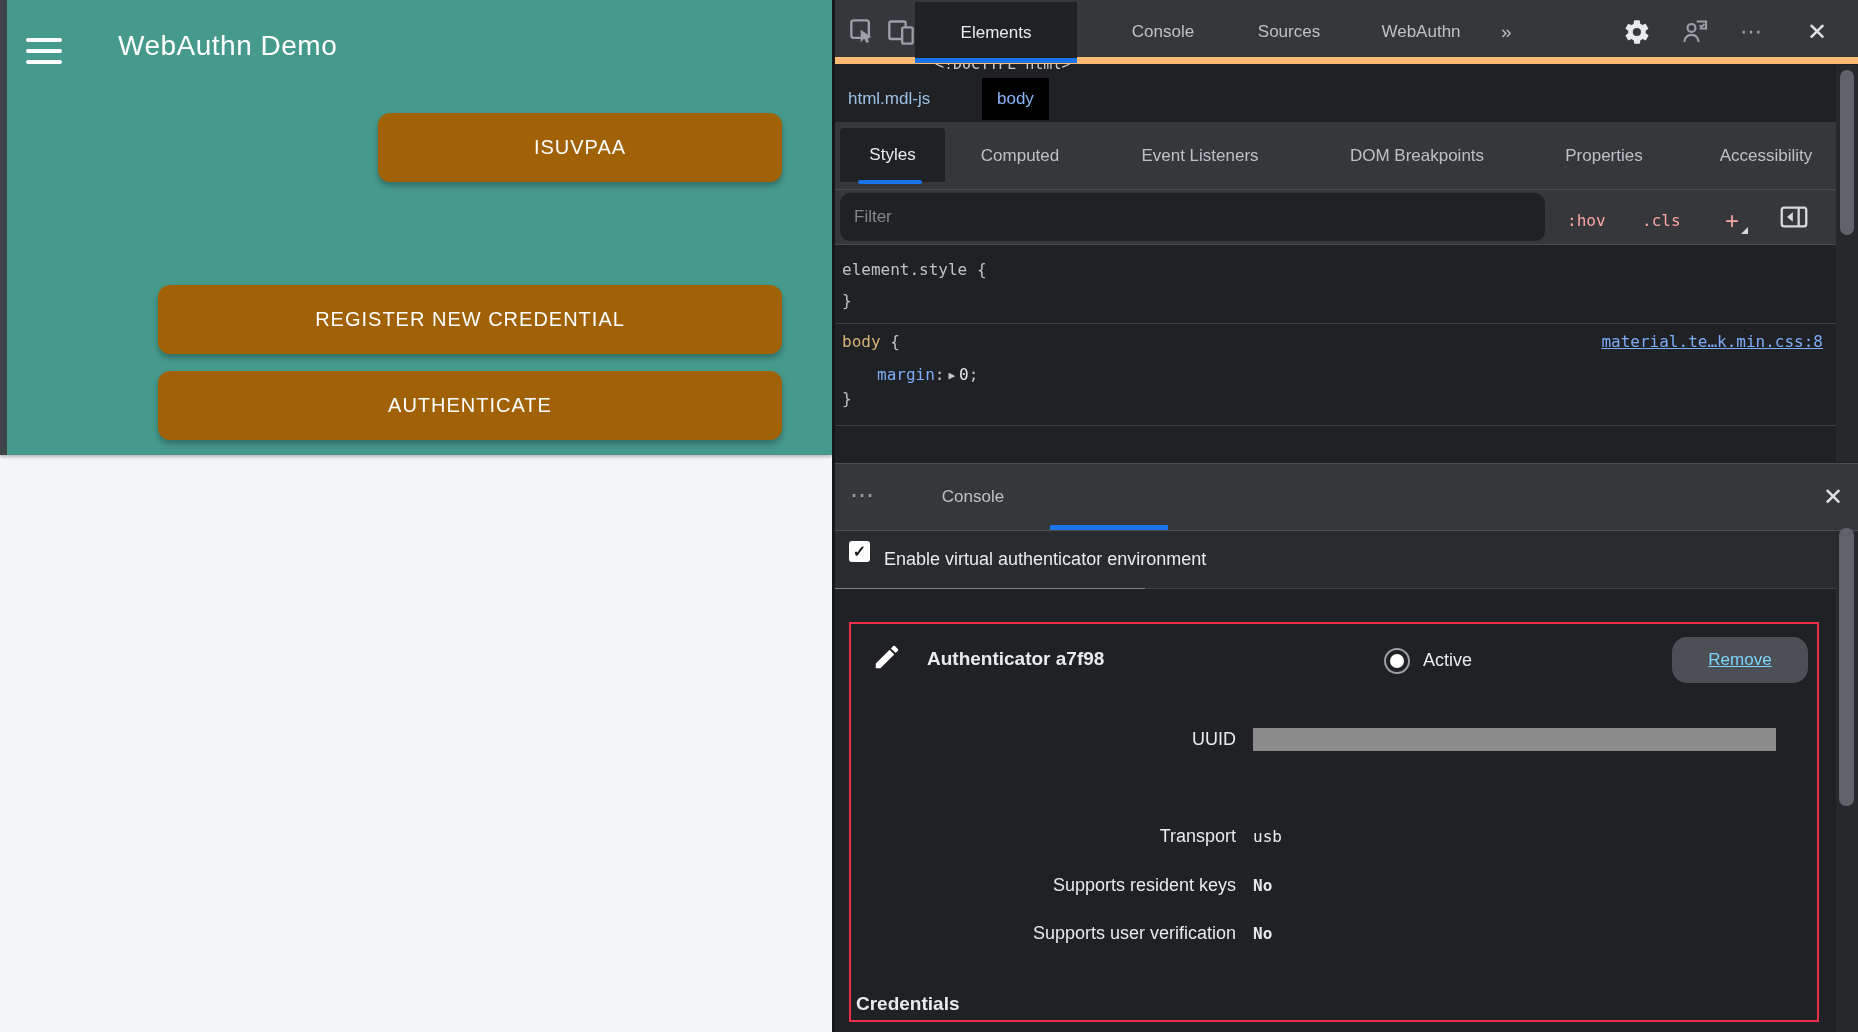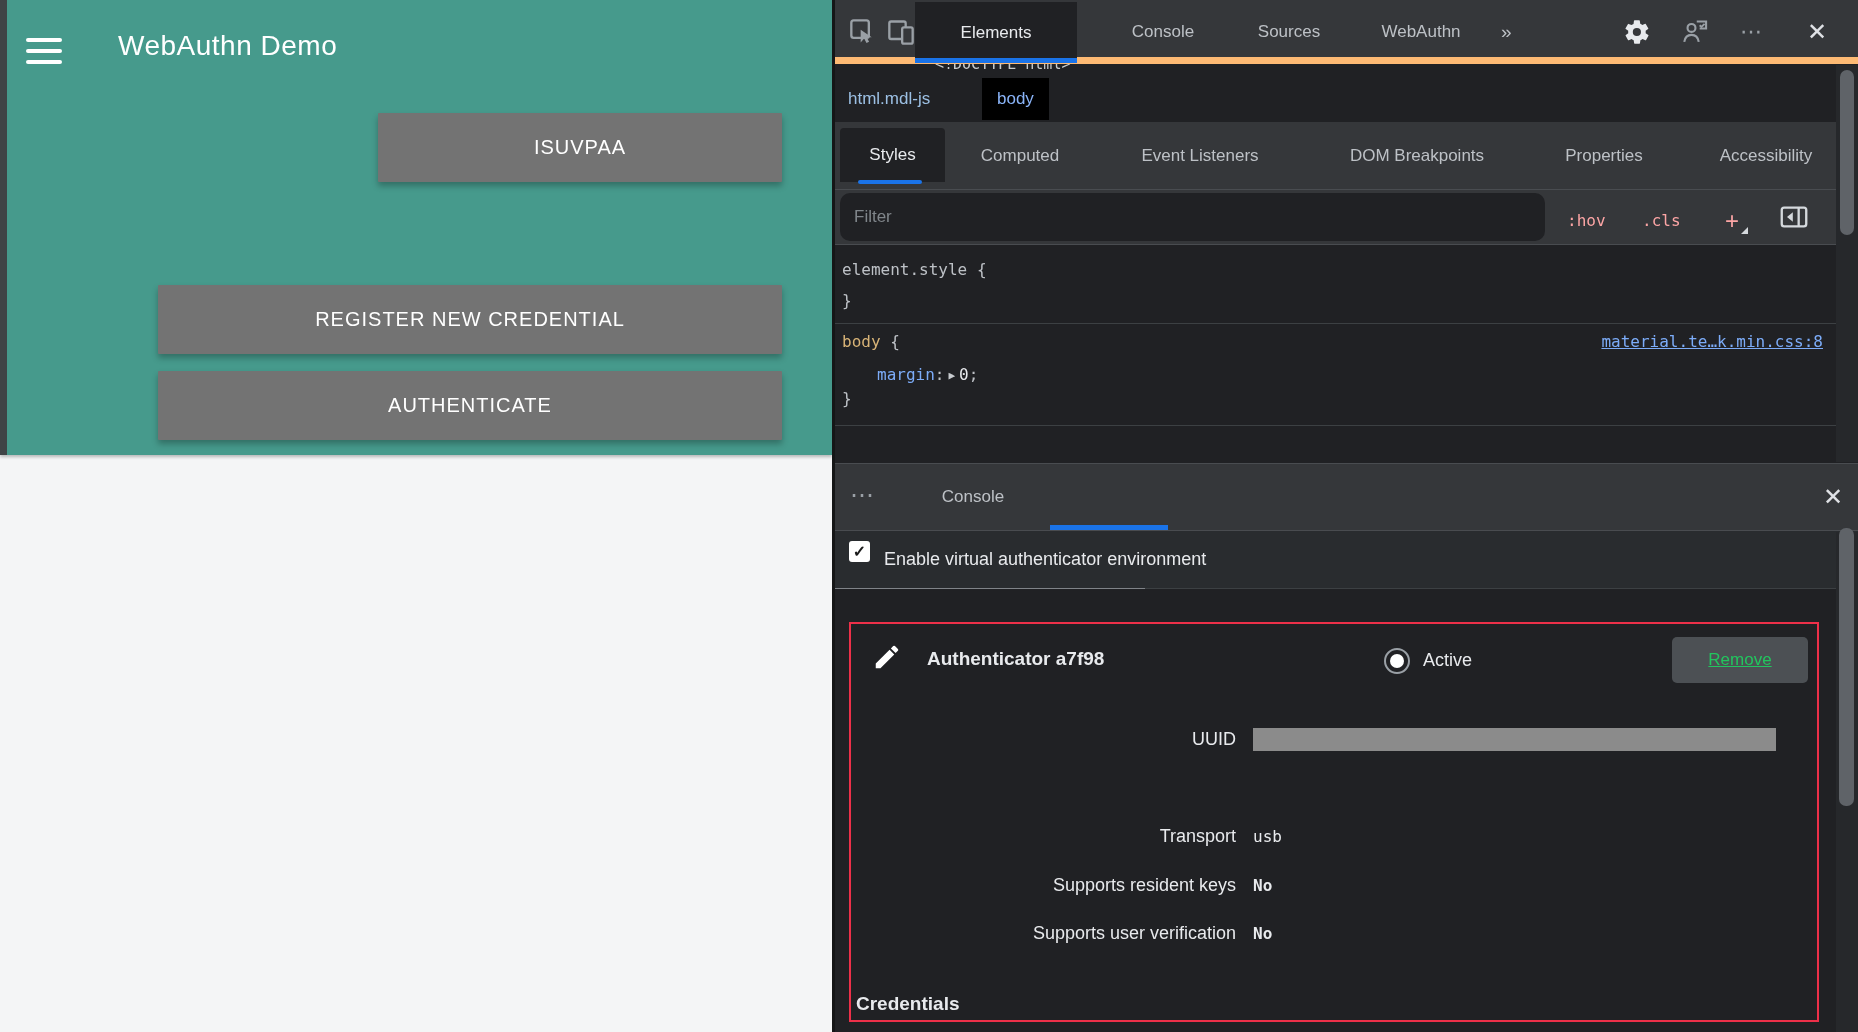--- a/index.html
+++ b/index.html
@@ -9,21 +9,21 @@
 
   
   #left-pane { position:absolute; left:0; top:0; width:832px; height:1032px; background:#f4f5f6; }
   .top-strip { position:absolute; left:0; top:0; width:832px; height:8px; background:#303134; }
   .teal-header { position:absolute; left:0; top:0; width:832px; height:455px; background:#469a8c;
                  box-shadow:0 2px 3px rgba(0,0,0,.25); }
   .left-edge { position:absolute; left:0; top:0; width:7px; height:455px; background:#3f4446; }
   .hamburger { position:absolute; left:26px; top:38px; width:36px; height:30px; cursor:pointer; }
   .hamburger span { display:block; width:36px; height:4px; background:#fff; border-radius:2px; margin-bottom:7px; }
   .app-title { position:absolute; left:118px; top:30px; font-size:28px; color:#fff; letter-spacing:.5px; }
-  .mdl-btn { position:absolute; background:#737373; color:#fff; border:none; border-radius:1px;
+  .mdl-btn { position:absolute; background:#a16207; color:#fff; border:none; border-radius:12px;
              font-family:"Liberation Sans", sans-serif; font-size:20px; letter-spacing:1px;
              box-shadow:0 4px 6px rgba(0,0,0,.28); cursor:pointer; text-align:center; }
   .btn-isuvpaa { left:378px; top:113px; width:404px; height:69px; }
   .btn-register-platform { left:158px; top:199px; width:624px; height:69px; }
   .btn-register-new { left:158px; top:285px; width:624px; height:69px; }
   .btn-authenticate { left:158px; top:371px; width:624px; height:69px; }
 
   
   #devtools { position:absolute; left:832px; top:0; width:1026px; height:1032px;
               background:#202124; border-left:3px solid #151617; color:#e8eaed; }
@@ -102,21 +102,21 @@
 
   
   .auth-card { position:absolute; left:14px; top:622px; width:970px; height:400px; border:2px solid #ed3049; }
   .pencil { position:absolute; left:21px; top:18px; width:30px; height:30px; color:#fff; cursor:pointer; }
   .auth-title { position:absolute; left:76px; top:24px; font-size:19px; font-weight:bold; color:#e8eaed; }
   .radio { position:absolute; left:533px; top:24px; width:26px; height:26px; border:2px solid #9aa0a6;
            border-radius:50%; cursor:pointer; }
   .radio::after { content:""; position:absolute; left:4px; top:4px; width:14px; height:14px; background:#fff; border-radius:50%; }
   .radio-label { position:absolute; left:572px; top:26px; font-size:18px; color:#e8eaed; }
   .remove-btn { position:absolute; left:821px; top:13px; width:136px; height:46px; background:#4c5054;
-                border:none; border-radius:5px; color:#22c55e; font-size:17px; text-decoration:underline;
+                border:none; border-radius:15px; color:#7dd3fc; font-size:17px; text-decoration:underline;
                 font-family:"Liberation Sans", sans-serif; cursor:pointer; }
   .field-row { position:absolute; left:0; width:966px; height:26px; }
   .field-label { position:absolute; left:0; top:0; width:385px; height:26px; line-height:26px;
                  text-align:right; font-size:18px; color:#e8eaed; }
   .field-value { position:absolute; left:402px; top:1px; height:26px; line-height:26px; font-size:16px; color:#e8eaed; }
   .fw-bold { font-weight:bold; }
   .uuid-bar { position:absolute; left:402px; top:104px; width:523px; height:23px; background:#8b8b8b; cursor:pointer; }
   .credentials-h { position:absolute; left:5px; top:369px; font-size:19px; font-weight:bold; color:#e8eaed; }
 
   

